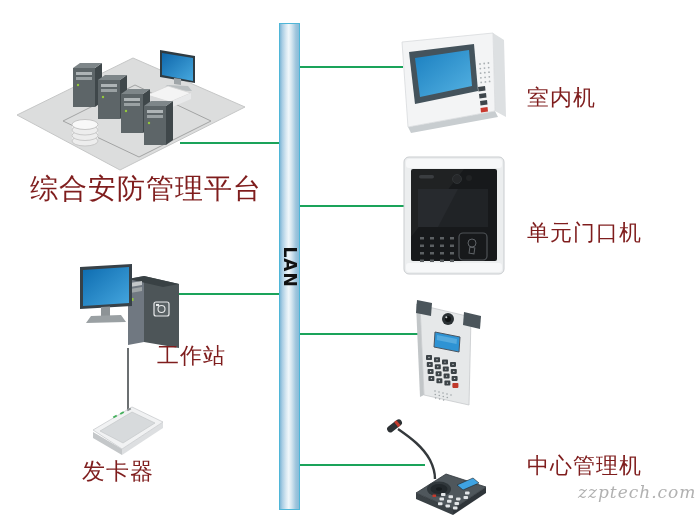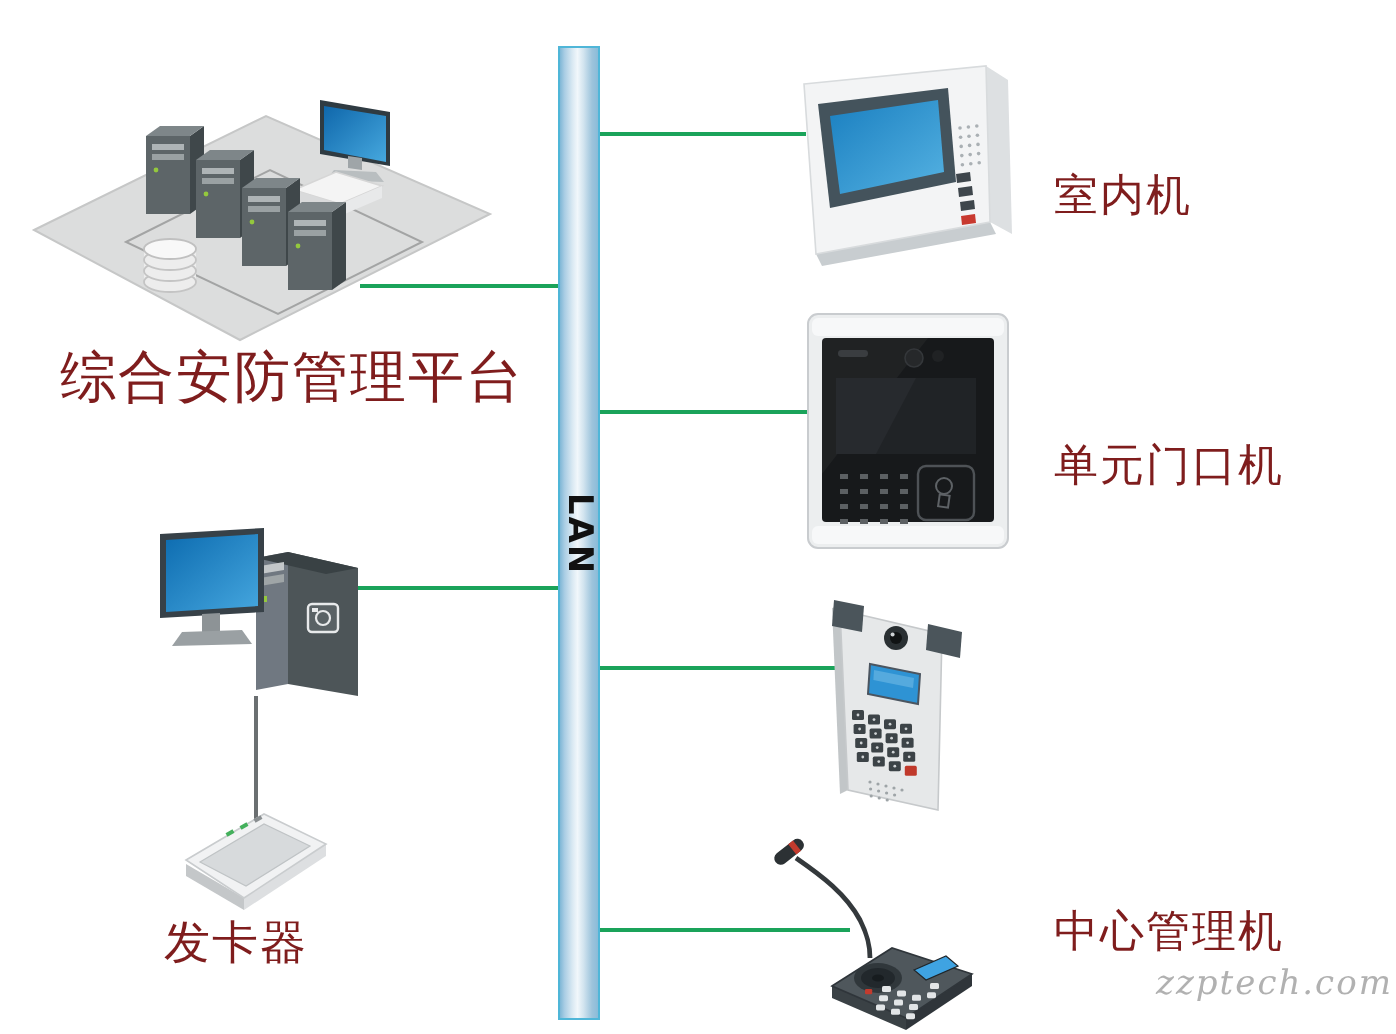--- a/index.html
+++ b/index.html
@@ -316,19 +316,20 @@
         <rect x="71.5" y="85" width="4.5" height="3" rx="0.8"></rect>
       <rect x="55" y="85.2" width="4.5" height="3" rx="0.8"></rect>
         <rect x="62.5" y="87.4" width="4.5" height="3" rx="0.8"></rect>
         <rect x="70" y="89.6" width="4.5" height="3" rx="0.8"></rect>
       <rect x="82" y="74.5" width="4.5" height="3" rx="0.8"></rect>
         <rect x="80.5" y="79.1" width="4.5" height="3" rx="0.8"></rect>
     </g>
   </svg>
 
   <div class="node-label" id="label-platform">综合安防管理平台</div>
+  <div class="node-label" id="label-workstation">工作站</div>
   <div class="node-label" id="label-card">发卡器</div>
   <div class="node-label" id="label-indoor">室内机</div>
   <div class="node-label" id="label-door">单元门口机</div>
   <div class="node-label" id="label-center">中心管理机</div>
   <div id="watermark">zzptech.com</div>
 
 </div>
 
 </body></html>

